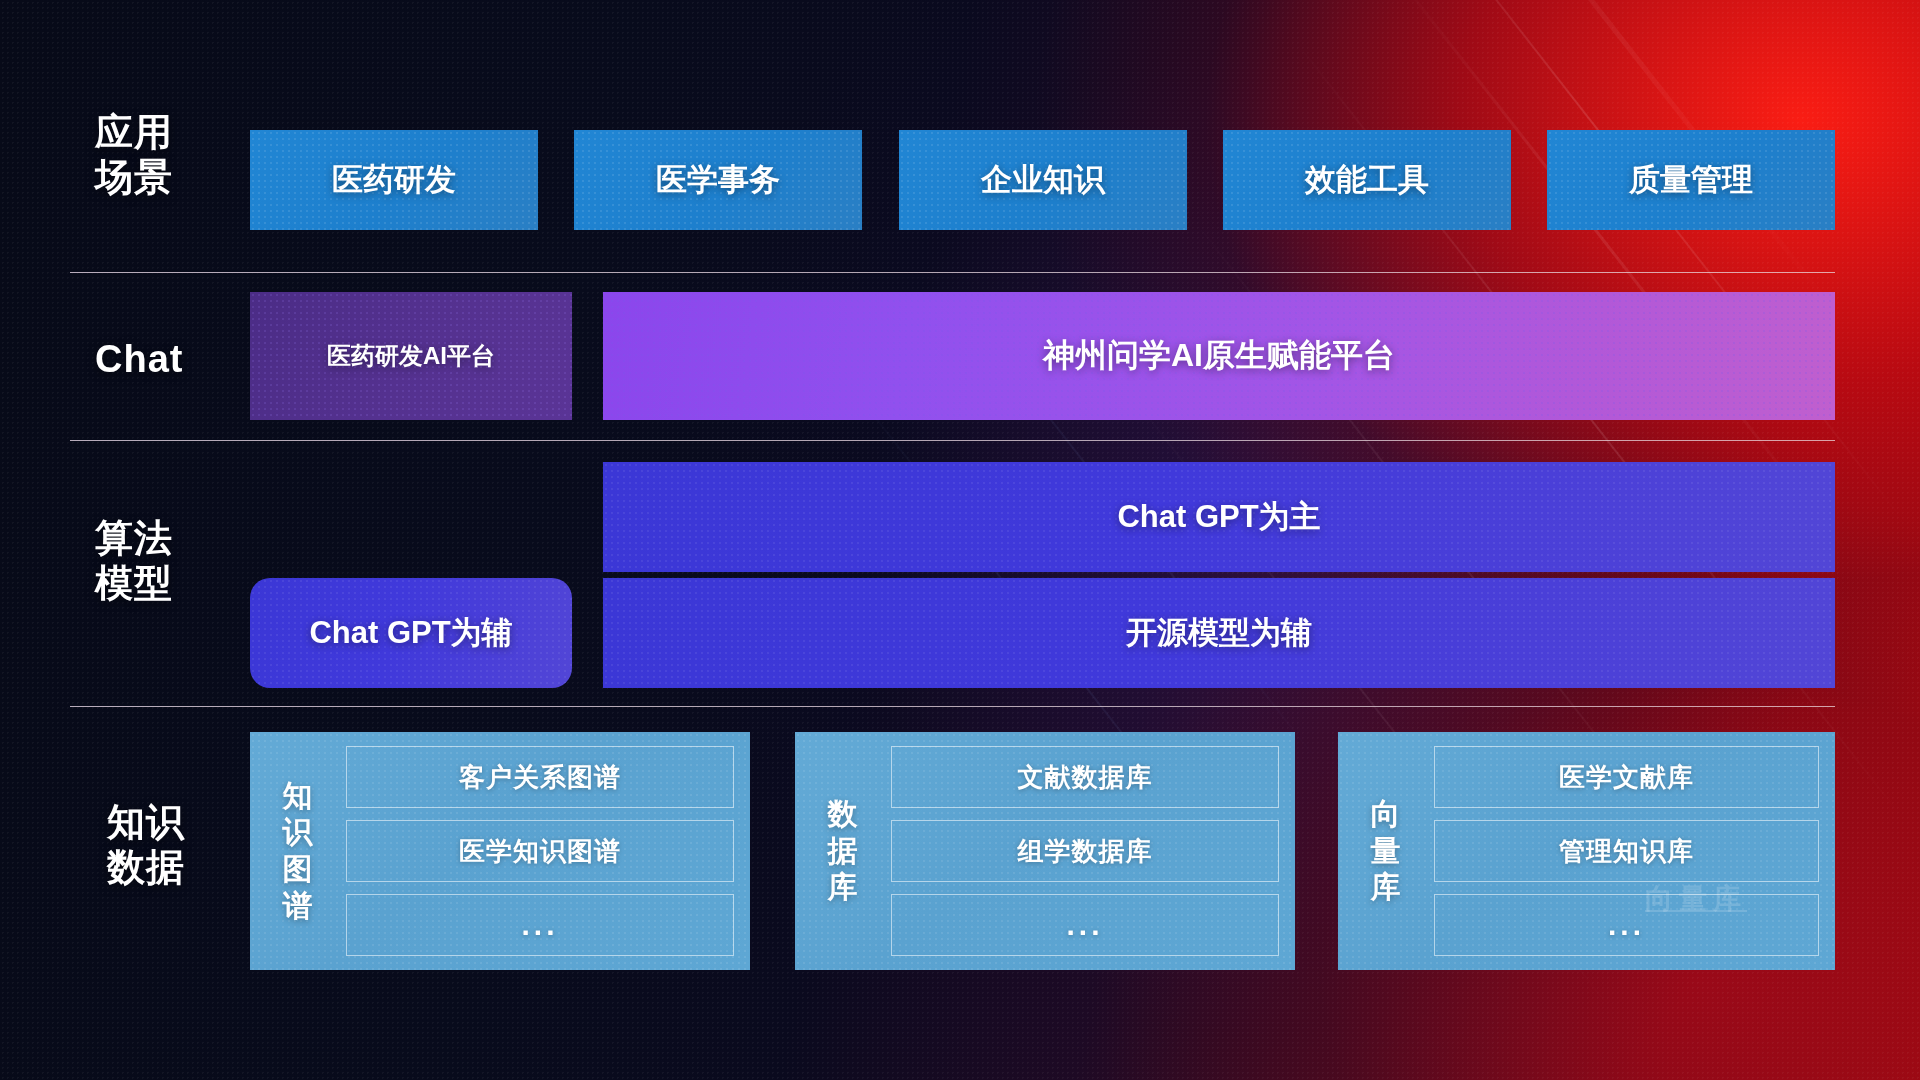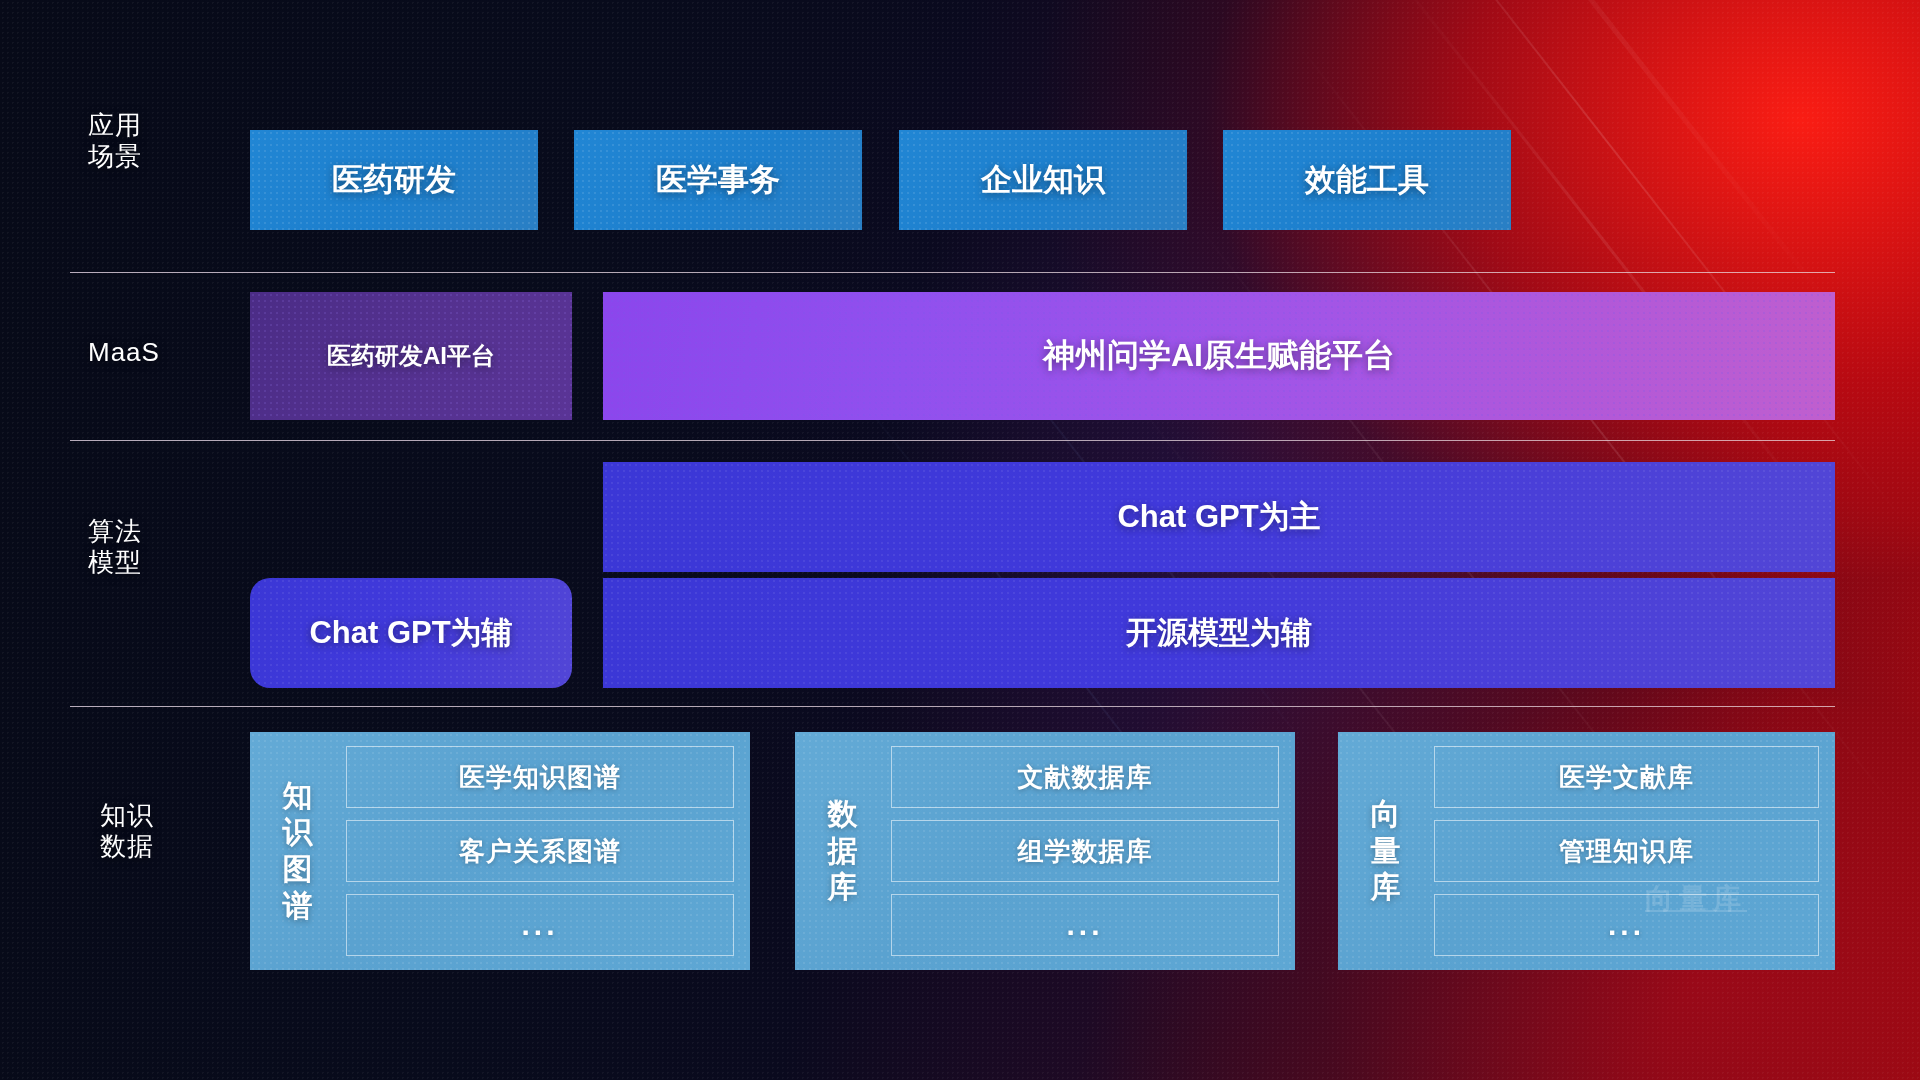--- a/index.html
+++ b/index.html
@@ -49,25 +49,25 @@
   .streak.s6 { left: 1320px; top: 60px;   width: 640px; height: 5px; transform: rotate(52deg); opacity: .22; }
   .streak.s7 { left: 700px;  top: 640px;  width: 700px; height: 2px; transform: rotate(52deg); opacity: .18;
                background: linear-gradient(90deg, rgba(255,255,255,0) 0%, rgba(150,190,255,0.5) 50%, rgba(255,255,255,0) 100%); }
   .streak.s8 { left: 820px;  top: 520px;  width: 620px; height: 2px; transform: rotate(52deg); opacity: .2;
                background: linear-gradient(90deg, rgba(255,255,255,0) 0%, rgba(150,190,255,0.45) 50%, rgba(255,255,255,0) 100%); }
 
   #content { position: relative; z-index: 5; width: 1920px; height: 1080px; }
 
   .row-label {
     position: absolute;
-    left: 88px;
+    left: 95px;
     width: 150px;
     color: #ffffff;
-    font-size: 26px;
-    font-weight: normal;
+    font-size: 38px;
+    font-weight: bold;
     line-height: 1.18;
     letter-spacing: 1px;
     text-align: left;
     text-shadow: 0 2px 10px rgba(0,0,0,0.55);
   }
 
   .divider {
     position: absolute;
     left: 70px;
     width: 1765px;
@@ -213,25 +213,26 @@
 
     <div class="row-label" style="top:110px;">
       <div>应用</div>
       <div>场景</div>
     </div>
 
     <div class="box app-box" style="left:250px;">医药研发</div>
     <div class="box app-box" style="left:574px;">医学事务</div>
     <div class="box app-box" style="left:899px;">企业知识</div>
     <div class="box app-box" style="left:1223px;">效能工具</div>
+    <div class="box app-box" style="left:1547px;">质量管理</div>
 
     <div class="divider" style="top:272px;"></div>
 
     <div class="row-label" style="top:337px;">
-      <div>MaaS</div>
+      <div>Chat</div>
     </div>
 
     <div class="box maas-small">医药研发AI平台</div>
     <div class="box maas-large">神州问学AI原生赋能平台</div>
 
     <div class="divider" style="top:440px;"></div>
 
     <div class="row-label" style="top:516px;">
       <div>算法</div>
       <div>模型</div>
@@ -249,22 +250,22 @@
     </div>
 
     <div class="kgroup g1">
       <div class="kgroup-title">
         <span>知</span>
         <span>识</span>
         <span>图</span>
         <span>谱</span>
       </div>
       <div class="kitems">
+        <div class="kitem">客户关系图谱</div>
         <div class="kitem">医学知识图谱</div>
-        <div class="kitem">客户关系图谱</div>
         <div class="kitem dots">...</div>
       </div>
     </div>
 
     <div class="kgroup g2">
       <div class="kgroup-title">
         <span>数</span>
         <span>据</span>
         <span>库</span>
       </div>

